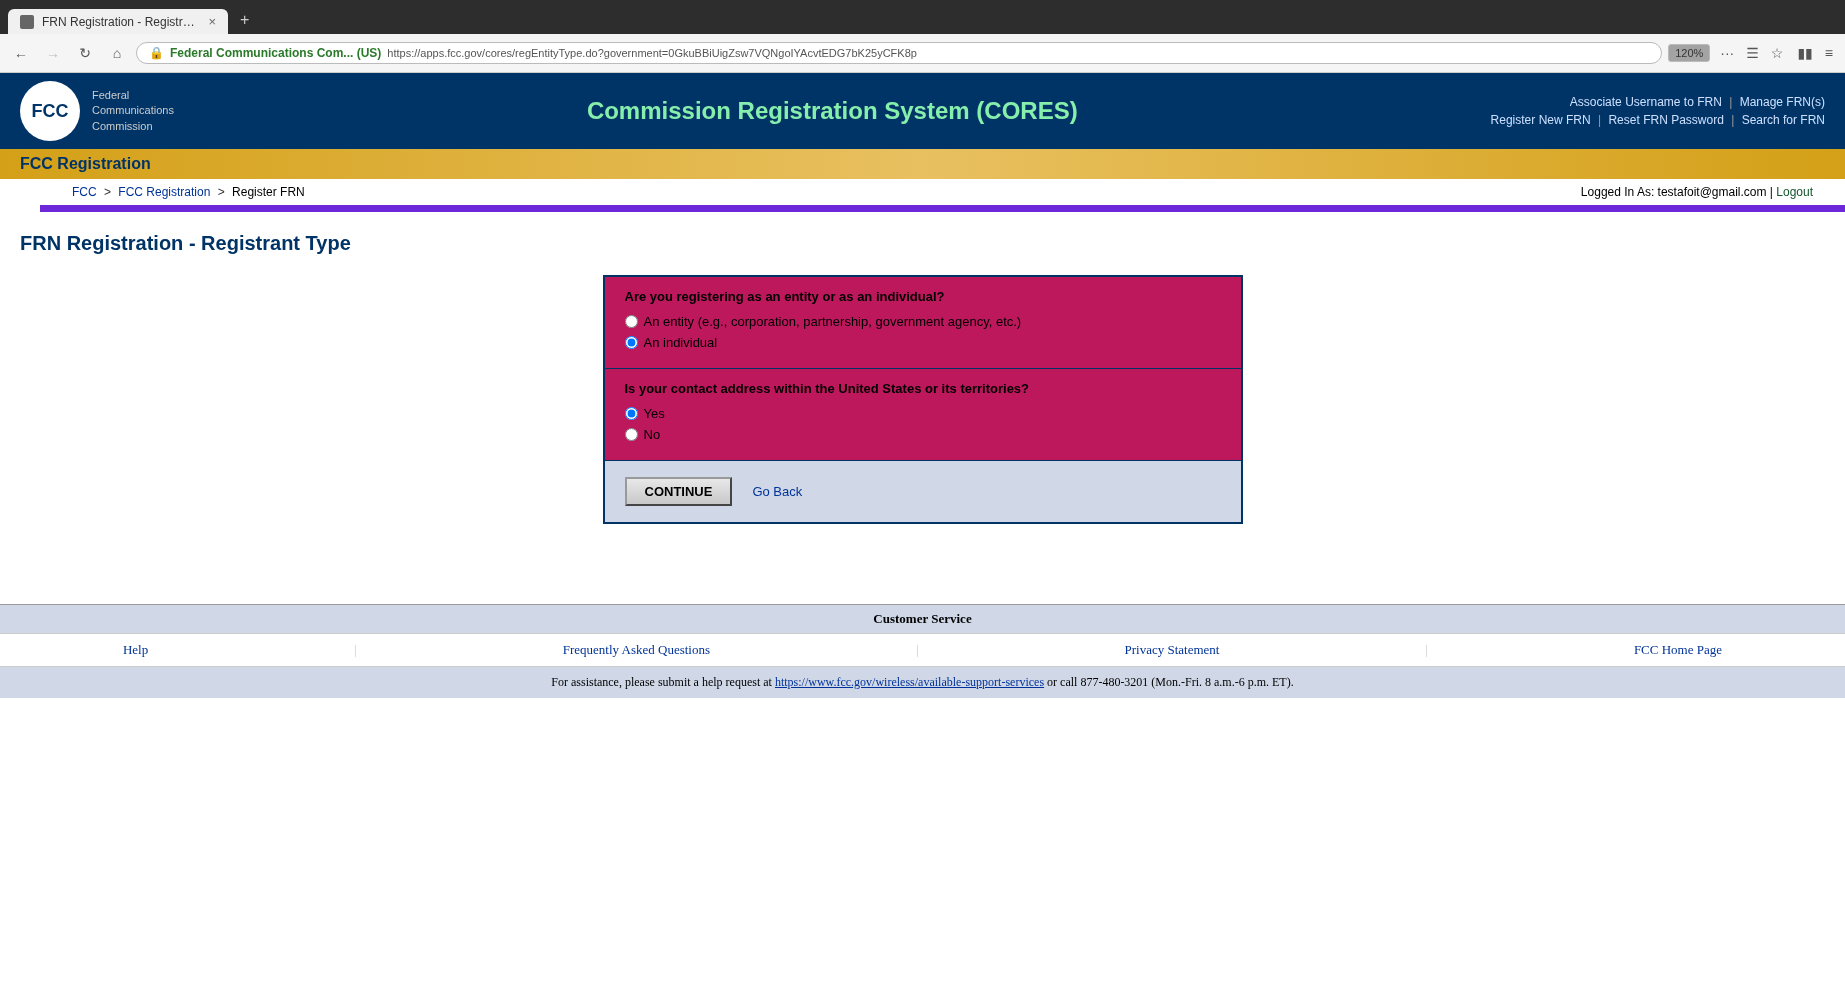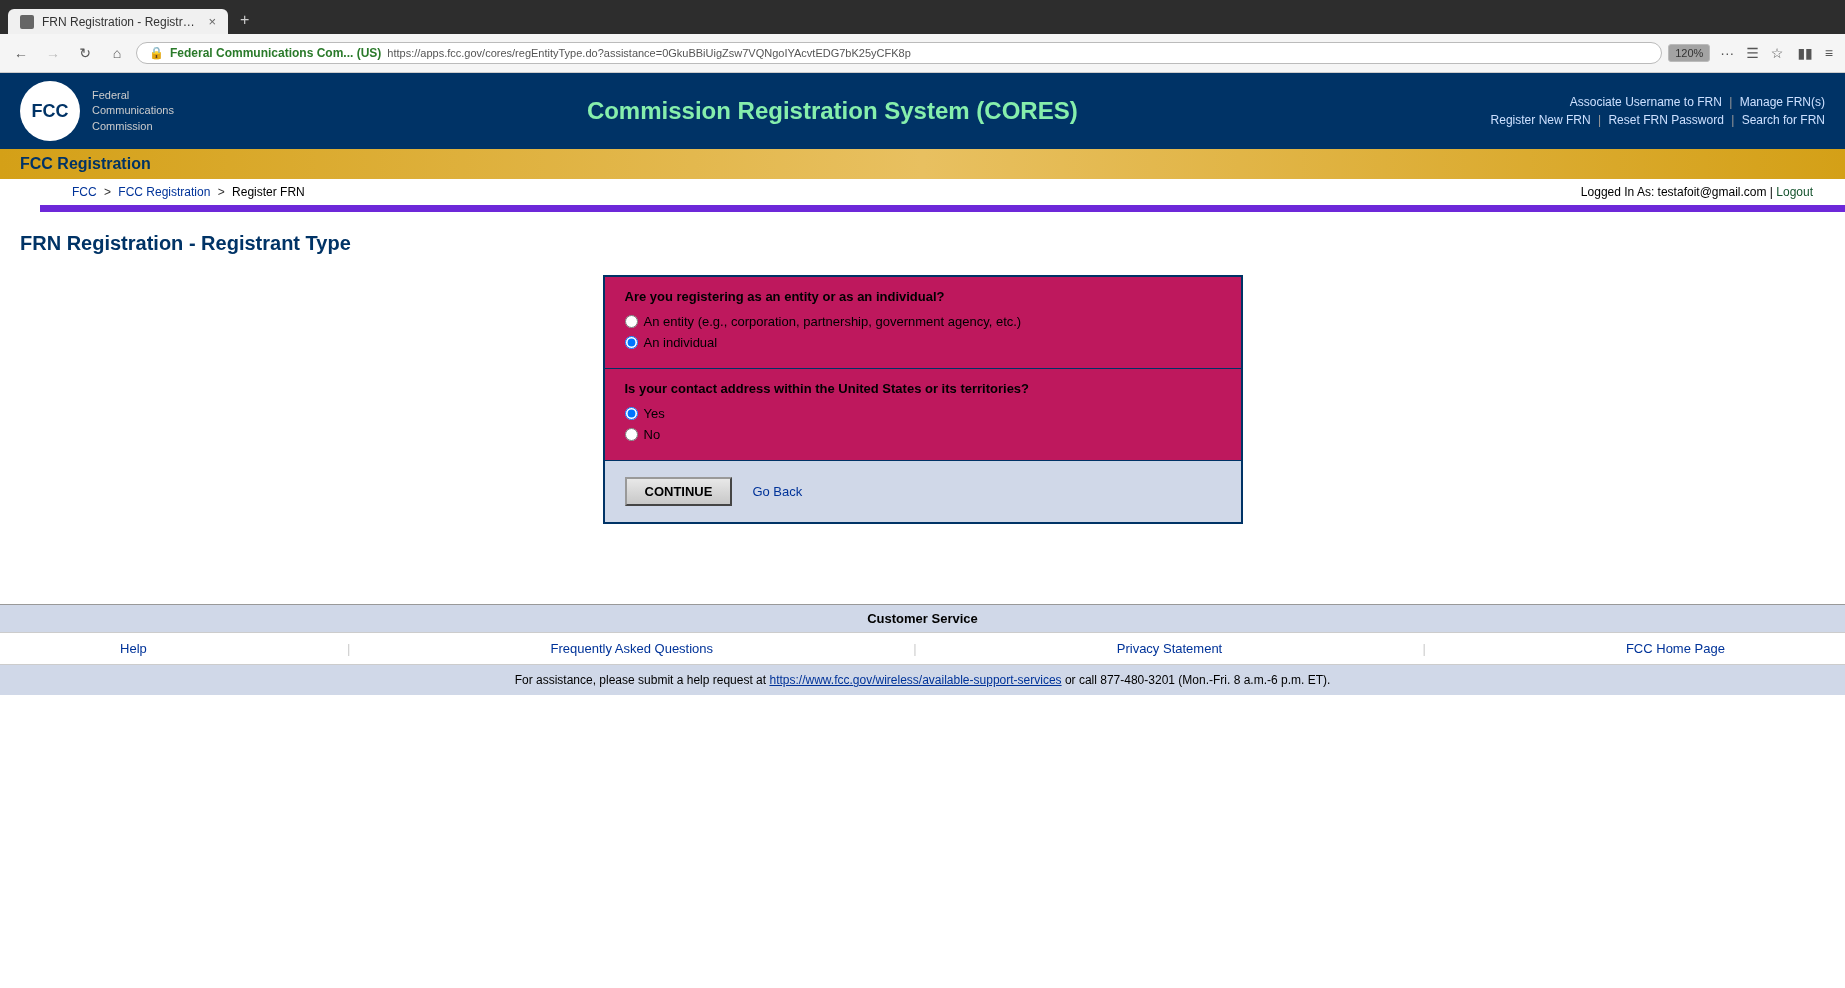--- a/index.html
+++ b/index.html
@@ -147,21 +147,21 @@
       border: 2px outset #999;
       padding: 5px 18px;
       font-size: 13px;
       font-weight: bold;
       cursor: pointer;
       color: #000;
     }
     .go-back-link { color: #003399; text-decoration: none; font-size: 13px; }
 
     
-    .page-footer { margin-top: 60px; }
+    .page-footer { margin-top: 60px; font-family: Liberation Serif, serif; }
     .footer-customer-service {
       background: #d0d8e8;
       text-align: center;
       padding: 6px;
       font-weight: bold;
       font-size: 13px;
       border-top: 1px solid #999;
     }
     .footer-links {
       background: #fff;
@@ -197,21 +197,21 @@
 </div>
 
 <div class="browser-toolbar">
   <button class="nav-btn">←</button>
   <button class="nav-btn disabled">→</button>
   <button class="nav-btn">↻</button>
   <button class="nav-btn">⌂</button>
   <div class="address-bar">
     <span class="lock-icon">🔒</span>
     <span class="site-info">Federal Communications Com... (US)</span>
-    <span class="url-text">https://apps.fcc.gov/cores/regEntityType.do?assistance=0GkuBBiUigZsw7VQNgoIYAcvtEDG7bK25yCFK8p</span>
+    <span class="url-text">https://apps.fcc.gov/cores/regEntityType.do?government=0GkuBBiUigZsw7VQNgoIYAcvtEDG7bK25yCFK8p</span>
   </div>
   <span class="zoom-badge">120%</span>
   <div class="toolbar-icons">
     <button class="toolbar-icon-btn">···</button>
     <button class="toolbar-icon-btn">☰</button>
     <button class="toolbar-icon-btn">☆</button>
   </div>
   <div class="toolbar-icons">
     <button class="toolbar-icon-btn">▮▮</button>
     <button class="toolbar-icon-btn">≡</button>

